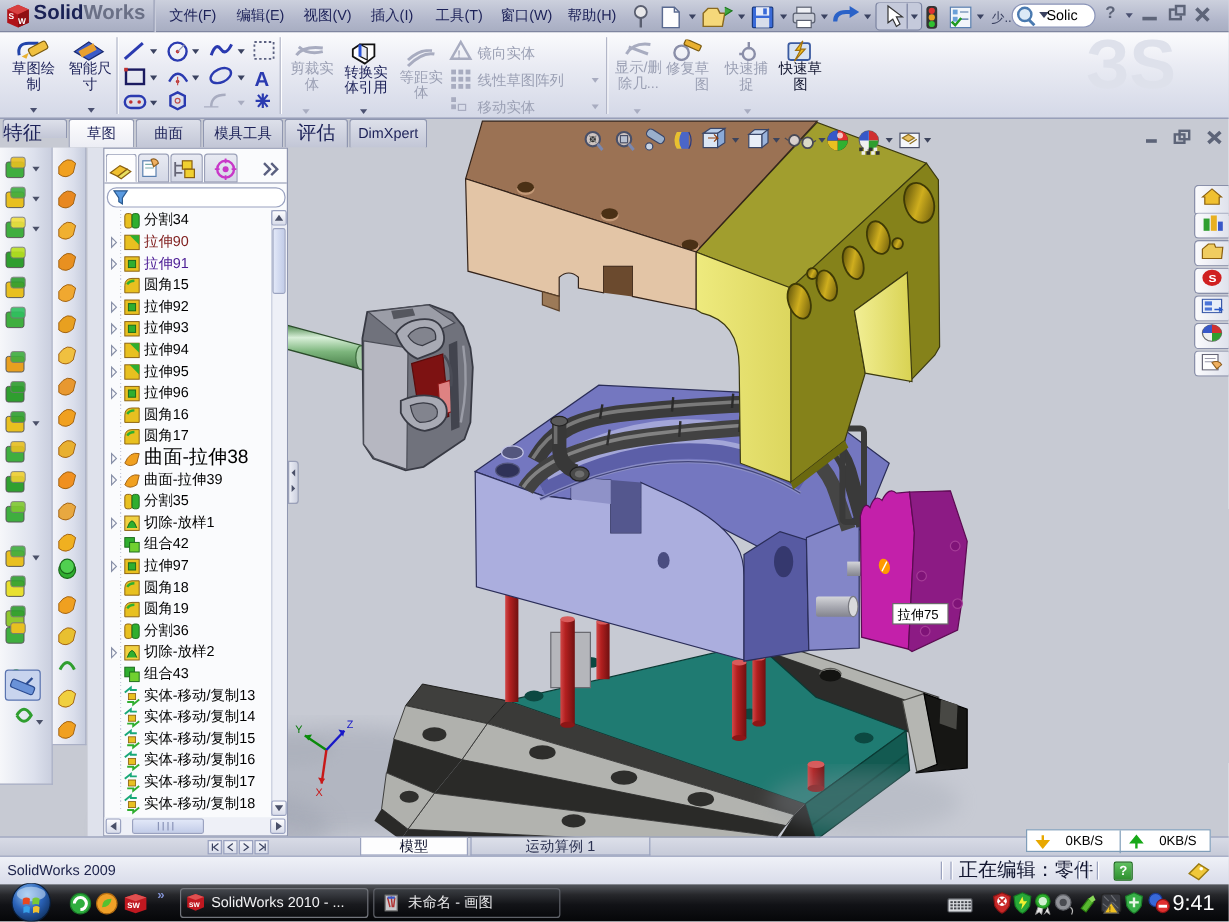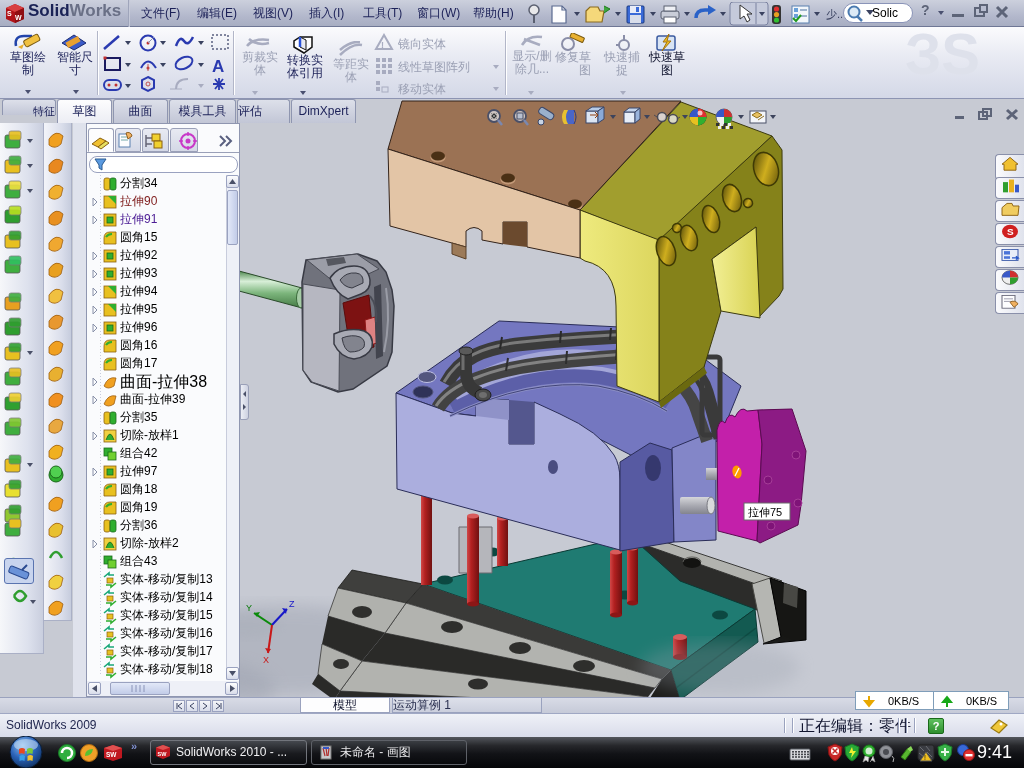--- a/index.html
+++ b/index.html
@@ -488,25 +488,25 @@
 捉</div>
       <div class="dd ddg" style="left:620px;top:64px"></div>
       <svg class="a" style="left:655px;top:5px" width="24" height="20">
         <rect x="2" y="4" width="18" height="14" rx="2" fill="#d8e4f4" stroke="#3a5aa0" stroke-width="1.5"></rect>
         <path d="M14,2 L8,10 L12,10 L7,19 L16,9 L12,9 Z" fill="#f0c020" stroke="#a07010"></path>
       </svg>
       <div class="txt" style="left:645px;top:24px;font-size:12px;color:#10142e;text-align:center;width:44px">快速草
 图</div>
     </div>
     <div class="a" style="left:0;top:99px;width:357px;height:24px">
-      <div class="a" style="left:2px;top:0;width:54px;height:16px;background:linear-gradient(#dde0ea,#c2c6d6);border:1px solid #8f96b0;border-bottom:none;border-radius:3px 3px 0 0;font-size:11px;color:#1c2158;text-align:right;line-height:23px">特征</div>
+      <div class="a" style="left:2px;top:0;width:54px;height:16px;background:linear-gradient(#dde0ea,#c2c6d6);border:1px solid #8f96b0;border-bottom:none;border-radius:3px 3px 0 0;font-size:16px;color:#1c2158;text-align:left;line-height:23px">特征</div>
       <div class="a" style="left:57px;top:0;width:55px;height:24px;background:linear-gradient(#fdfdfe,#ecedf4);border:1px solid #8f96b0;border-bottom:none;border-radius:3px 3px 0 0;font-size:12px;color:#1c2158;text-align:center;line-height:23px">草图</div>
       <div class="a" style="left:113px;top:0;width:55px;height:24px;background:linear-gradient(#dde0ea,#c2c6d6);border:1px solid #8f96b0;border-bottom:none;border-radius:3px 3px 0 0;font-size:12px;color:#1c2158;text-align:center;line-height:23px">曲面</div>
       <div class="a" style="left:169px;top:0;width:67px;height:24px;background:linear-gradient(#dde0ea,#c2c6d6);border:1px solid #8f96b0;border-bottom:none;border-radius:3px 3px 0 0;font-size:12px;color:#1c2158;text-align:center;line-height:23px">模具工具</div>
-      <div class="a" style="left:237px;top:0;width:53px;height:24px;background:linear-gradient(#dde0ea,#c2c6d6);border:1px solid #8f96b0;border-bottom:none;border-radius:3px 3px 0 0;font-size:12px;color:#1c2158;line-height:23px">评估</div>
+      <div class="a" style="left:237px;top:0;width:53px;height:24px;background:linear-gradient(#dde0ea,#c2c6d6);border:1px solid #8f96b0;border-bottom:none;border-radius:3px 3px 0 0;font-size:16px;color:#1c2158;text-align:center;line-height:23px">评估</div>
       <div class="a" style="left:291px;top:0;width:65px;height:24px;background:linear-gradient(#dde0ea,#c2c6d6);border:1px solid #8f96b0;border-bottom:none;border-radius:3px 3px 0 0;font-size:12px;color:#1c2158;text-align:center;line-height:23px">DimXpert</div>
     </div>
     <div class="a" style="left:0;top:123px;width:44px;height:531px;background:linear-gradient(90deg,#f6f7fa,#dde1ed 65%,#c9cede);border-right:1px solid #aab0c6;border-bottom:1px solid #aab0c6"></div>
     <div class="a" style="left:44px;top:123px;width:28px;height:498px;background:linear-gradient(90deg,#f3f4f9,#dadeeb 65%,#c6ccdd);border-right:1px solid #aab0c6;border-bottom:1px solid #aab0c6"></div>
     <div class="a" style="left:73px;top:123px;width:13px;height:574px;background:#dfe2ec"></div>
     <svg class="a" style="left:0;top:123px" width="44" height="531">
       <rect x="5" y="12" width="15" height="13" rx="2" fill="#3fae3f" stroke="#555" stroke-width="0.8"></rect>
       <rect x="9" y="8" width="12" height="9" rx="2" fill="#e8c020" stroke="#777" stroke-width="0.8" opacity="0.9"></rect>
       <polygon points="27,16 33,16 30,20" fill="#4a5068"></polygon>
       <rect x="5" y="37" width="15" height="13" rx="2" fill="#e8c020" stroke="#555" stroke-width="0.8"></rect>
@@ -732,21 +732,21 @@
       <div class="a" style="left:186px;top:2px;width:12px;height:12px;background:linear-gradient(#f4f5f9,#d8dcea);border:1px solid #9aa2c0"></div>
       <div class="a" style="left:199px;top:2px;width:12px;height:12px;background:linear-gradient(#f4f5f9,#d8dcea);border:1px solid #9aa2c0"></div>
       <div class="a" style="left:212px;top:2px;width:12px;height:12px;background:linear-gradient(#f4f5f9,#d8dcea);border:1px solid #9aa2c0"></div>
       <svg class="a" style="left:173px;top:2px" width="55" height="12">
         <path d="M4,3 l0,6 M9,3 l-4,3 4,3" stroke="#3a4260" fill="none"></path>
         <path d="M21,3 l-4,3 4,3" stroke="#3a4260" fill="none"></path>
         <path d="M30,3 l4,3 -4,3" stroke="#3a4260" fill="none"></path>
         <path d="M43,3 l4,3 -4,3 M48,3 l0,6" stroke="#3a4260" fill="none"></path>
       </svg>
       <div class="a" style="left:300px;top:0;width:90px;height:15px;background:#fdfdfe;border:1px solid #9aa2be;border-top:none;font-size:12px;color:#10142e;text-align:center;line-height:14px">模型</div>
-      <div class="a" style="left:392px;top:0;width:150px;height:15px;background:linear-gradient(#dde0ea,#cbcfdd);border:1px solid #9aa2be;border-top:none;font-size:12px;color:#2a3050;text-align:left;line-height:14px">运动算例 1</div>
+      <div class="a" style="left:392px;top:0;width:150px;height:15px;background:linear-gradient(#dde0ea,#cbcfdd);border:1px solid #9aa2be;border-top:none;font-size:12px;color:#2a3050;text-align:center;line-height:14px">运动算例 1</div>
     </div>
     <div class="a" style="left:0;top:713px;width:1024px;height:24px;background:linear-gradient(#eff1f7,#d9dcea);border-top:1px solid #a0a8c4">
       <div class="txt" style="left:6px;top:5px;font-size:12px;color:#20264e">SolidWorks 2009</div>
       <div class="a" style="left:784px;top:4px;width:1px;height:15px;background:#9aa2be;box-shadow:1px 0 0 #fff"></div>
       <div class="a" style="left:792px;top:4px;width:1px;height:15px;background:#9aa2be;box-shadow:1px 0 0 #fff"></div>
       <div class="txt" style="left:799px;top:5px;font-size:16px;color:#10142e">正在编辑：零件</div>
       <div class="a" style="left:898px;top:4px;width:1px;height:15px;background:#9aa2be;box-shadow:1px 0 0 #fff"></div>
       <div class="a" style="left:906px;top:4px;width:1px;height:15px;background:#9aa2be;box-shadow:1px 0 0 #fff"></div>
       <div class="a" style="left:914px;top:4px;width:1px;height:15px;background:#9aa2be;box-shadow:1px 0 0 #fff"></div>
       <div class="a" style="left:928px;top:4px;width:16px;height:16px;background:linear-gradient(#5fc05f,#2e8f2e);border:1px solid #1a6a1a;border-radius:2px;color:#fff;font-size:11px;font-weight:bold;text-align:center;line-height:15px">?</div>

